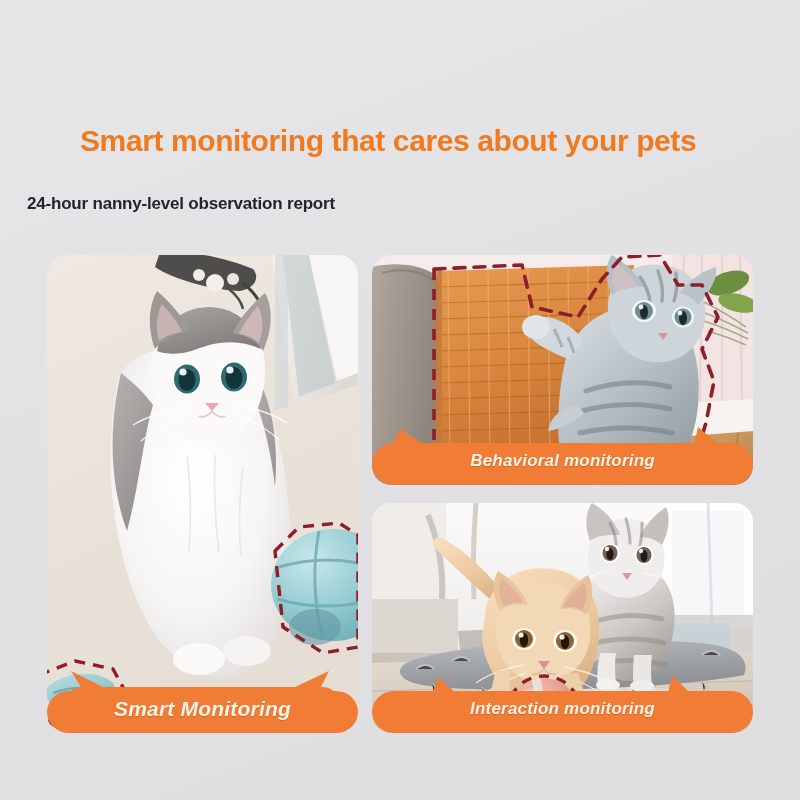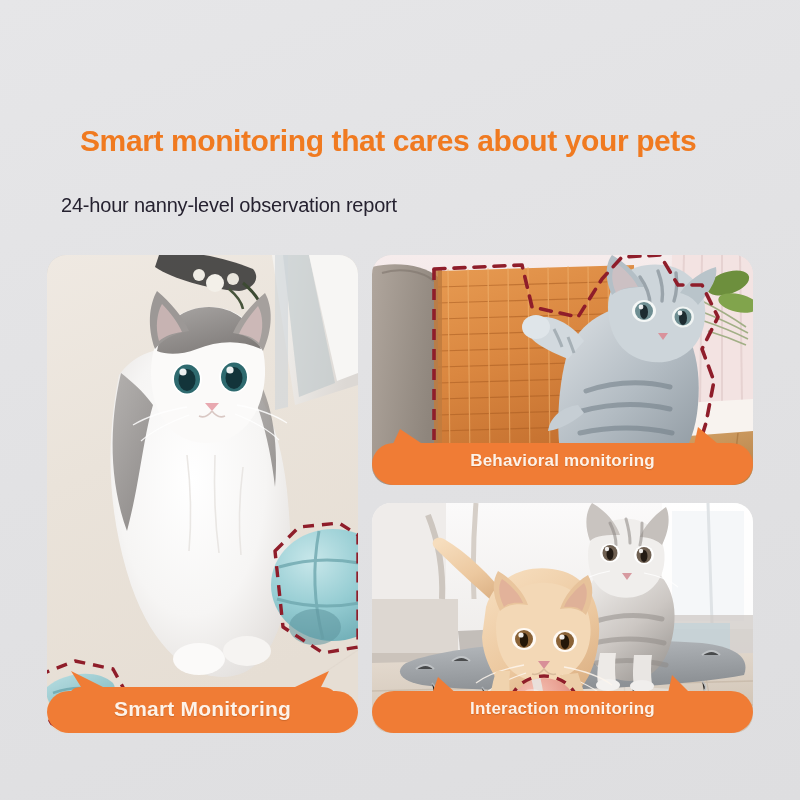--- a/index.html
+++ b/index.html
@@ -24,34 +24,35 @@
     left: 52px; top: 124px;
     font-size: 30px;
     font-weight: 700;
     letter-spacing: -0.4px;
     color: #f07a20;
     white-space: nowrap;
     margin-left: 28px;
   }
   .subtitle {
     position: absolute;
-    left: 61px; top: 194px;
-    font-size: 20px;
-    font-weight: 400;
+    left: 27px; top: 194px;
+    font-size: 17px;
+    font-weight: 700;
     letter-spacing: -0.2px;
     color: #262230;
     white-space: nowrap;
   }
 
   
   .panel {
     position: absolute;
     border-radius: 19px;
     overflow: hidden;
     background: #cfcfcf;
+    font-style: italic;
   }
   .panel-left   { left: 47px;  top: 255px; width: 311px; height: 478px; }
   .panel-tr     { left: 372px; top: 255px; width: 381px; height: 230px; }
   .panel-br     { left: 372px; top: 503px; width: 381px; height: 230px; border-radius: 19px; }
 
   .photo { position: absolute; inset: 0; overflow: hidden; }
   .photo svg { display: block; width: 100%; height: 100%; }
 
   
   .banner {

